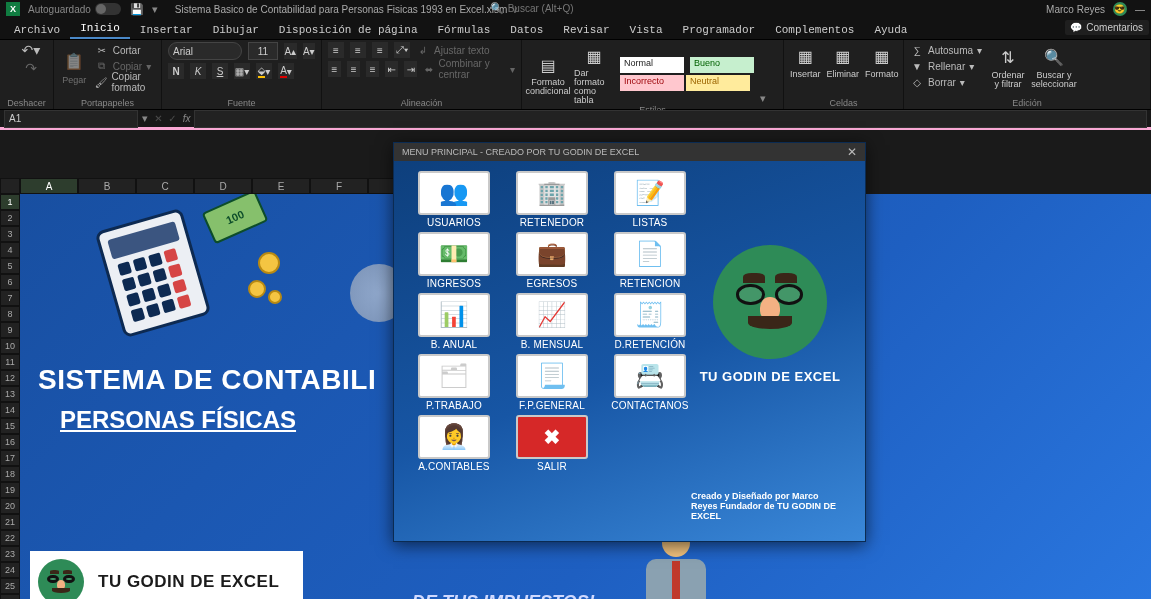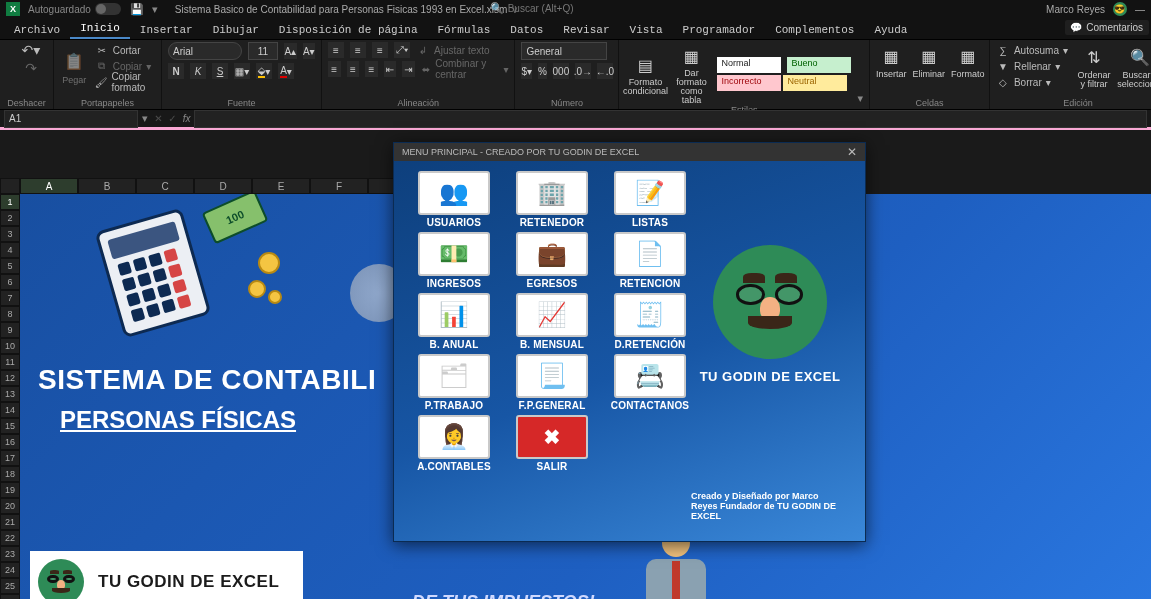--- a/index.html
+++ b/index.html
@@ -78,21 +78,21 @@
 
   
   .modal { position: absolute; left: 393px; top: 142px; width: 473px; height: 400px; background: linear-gradient(160deg, #0d3e7a 0%, #1756a5 55%, #3a88d9 100%); border: 1px solid #0b2b52; z-index: 50; box-shadow: 0 3px 16px rgba(0,0,0,0.6); }
   .modal-title { height: 18px; background: #333; color: #bbb; font-size: 9px; padding: 3px 8px; display: flex; align-items: center; justify-content: space-between; }
   .modal-title .close { color: #bbb; font-size: 12px; cursor: pointer; }
   .modal-body { padding: 10px 18px; position: relative; height: calc(100% - 18px); }
   .modal-heading { background: #ffe600; color: #063a7a; font-weight: 800; font-size: 13px; padding: 2px 10px; display: inline-block; margin: 0 0 8px 40px; border: 1px solid #a99000; }
   .menu-grid { display: grid; grid-template-columns: 84px 84px 84px; column-gap: 14px; row-gap: 4px; }
   .menu-item { display: flex; flex-direction: column; align-items: center; }
   .menu-btn { width: 72px; height: 44px; background: #fff; border: 2px solid #c9c9c9; border-radius: 3px; display: flex; align-items: center; justify-content: center; font-size: 24px; overflow: hidden; }
-  .menu-cap { color: #fff; font-size: 10px; font-weight: 700; margin-top: 2px; letter-spacing: 0.2px; }
+  .menu-cap { color: #fff; font-size: 10px; font-weight: 400; margin-top: 2px; letter-spacing: 0.2px; }
   .menu-btn.red { background: #d62828; color: #fff; }
   .brand { position: absolute; right: 20px; top: 84px; width: 150px; text-align: center; }
   .brand-logo { width: 114px; height: 114px; border-radius: 50%; background: #2e8b57; margin: 0 auto 10px; display: flex; align-items: center; justify-content: center; }
   .brand-name { color: #fff; font-weight: 800; font-size: 13px; letter-spacing: 0.5px; }
   .credit { position: absolute; right: 24px; bottom: 20px; width: 150px; color: #fff; font-size: 9px; font-weight: 600; }
 
   
   .calc-body { width: 90px; height: 110px; background: #eceff4; border: 3px solid #0d2a52; border-radius: 8px; transform: rotate(-16deg); position: absolute; left: 10px; top: 16px; }
   .calc-screen { width: 70px; height: 20px; background: #3b5580; margin: 8px auto 6px; border-radius: 3px; }
   .calc-keys { display: grid; grid-template-columns: repeat(4, 12px); gap: 4px; margin-left: 10px; }
@@ -234,45 +234,30 @@
         <span class="btn-sq">≡</span>
         <span class="btn-sq">≡</span>
         <span class="btn-sq">⇤</span>
         <span class="btn-sq">⇥</span>
         <div class="mini-row disabled"><span class="ico-sm">⬌</span><span>Combinar y centrar</span> ▾</div>
       </div>
     </div>
     <div class="group-label">Alineación</div>
   </div>
 
-  <div class="group" style="width:104px">
-    <div>
-      <div class="group-row" style="margin-bottom:3px">
-        <input class="font-select" style="width: 86px; padding: 0px 4px;" value="General">
-      </div>
-      <div class="group-row">
-        <span class="btn-sq">$▾</span>
-        <span class="btn-sq">%</span>
-        <span class="btn-sq">000</span>
-        <span class="btn-sq">.0→</span>
-        <span class="btn-sq">←.0</span>
-      </div>
-    </div>
-    <div class="group-label">Número</div>
-  </div>
 
   <div class="group" style="width:262px">
     <div class="group-row">
       <div class="btn-lg">
           <div class="ico">▤</div>
           <span style="text-align:center;line-height:1">Formato condicional</span>
         </div>
       <div class="btn-lg">
           <div class="ico">▦</div>
-          <span style="text-align:center;line-height:1">Dar formato como tabla</span>
+          <span style="line-height:1">Dar formato como tabla</span>
         </div>
       <div>
         <div style="display:flex;gap:6px;margin-bottom:2px">
           <div class="style-cell">Normal</div>
           <div class="style-cell good">Bueno</div>
         </div>
         <div style="display:flex;gap:2px">
           <div class="style-cell bad">Incorrecto</div>
           <div class="style-cell neutral">Neutral</div>
         </div>

